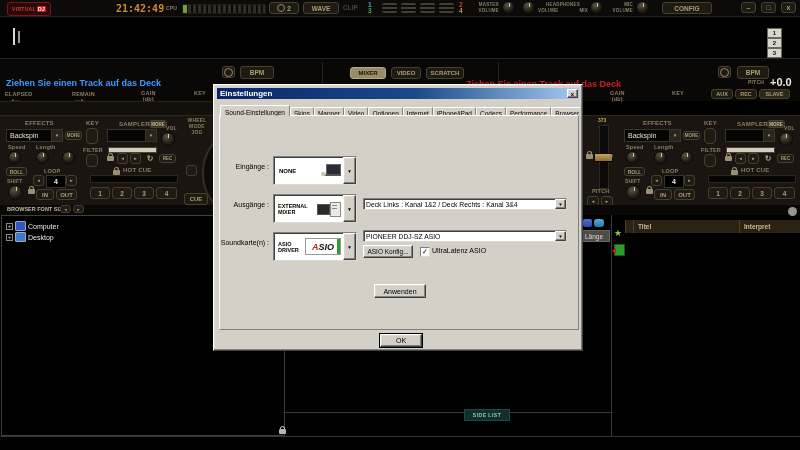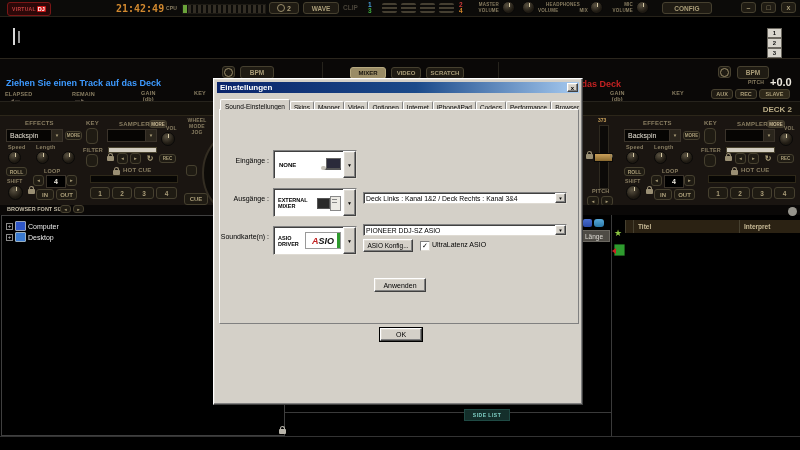--- a/index.html
+++ b/index.html
@@ -163,23 +163,20 @@
     </div>
     <div class="ab pill f" style="left:735px;top:30px;width:22px;height:10px;font-size:5.5px;">
       <span>REC</span>
     </div>
     <div class="ab pill f" style="left:759px;top:30px;width:31px;height:10px;font-size:5.5px;background:#2e2819;">
       <span>SLAVE</span>
     </div>
   </div>
 
   <div class="ab" style="left:0;top:101px;width:213px;height:14px;background:#13100b;border-top:1px solid #26231c;border-bottom:1px solid #26231c;"></div>
-  <div class="ab" style="left:583px;top:101px;width:217px;height:14px;background:#13100b;border-top:1px solid #26231c;border-bottom:1px solid #26231c;">
-    <span class="ab" style="right:8px;top:3px;font-size:8px;font-weight:bold;color:#b8ab85;">DECK 2</span>
-  </div>
 
   <div class="ab panel" style="left:0;top:115px;width:213px;height:90px;">
     <span class="ab lbl" style="left:25px;top:4px;font-size:6px;">EFFECTS</span>
     <div class="ab combo" style="left:6px;top:13px;width:57px;height:13px;font-size:7px;">
       <span style="margin-left:3px;">Backspin</span>
       <span class="arr">▼</span>
     </div>
     <div class="ab pill f" style="left:65px;top:15px;width:17px;height:9px;font-size:4.5px;">
       <span>MORE</span>
     </div>
@@ -404,21 +401,21 @@
       <div class="hdrcell" style="width:62px;">
         <span>Interpret</span>
       </div>
     </div>
     <span class="ab" style="left:2px;top:13px;font-size:9px;color:#8cc63f;">★</span>
     <div class="ab" style="left:2px;top:29px;width:9px;height:10px;background:#2e9b2e;border:1px solid #1a5c1a;border-radius:1px;">
       <span style="position:absolute;left:-3px;top:3px;width:0;height:0;border-top:3px solid transparent;border-bottom:3px solid transparent;border-right:4px solid #c22;"></span>
     </div>
   </div>
 
-  <div class="ab w95r" style="left:213px;top:78px;width:370px;height:327px;z-index:10;">
+  <div class="ab w95r" style="left:213px;top:84px;width:370px;height:267px;z-index:10;">
     <div class="ab f" style="left:3px;top:3px;width:362px;height:11px;background:linear-gradient(90deg,#0a246a 0%,#1b4a8a 55%,#a6caf0 100%);justify-content:flex-start;">
       <span style="color:#fff;font-size:8px;font-weight:bold;margin-left:3px;">Einstellungen</span>
       <div class="ab w95r f" style="right:1px;top:1px;width:11px;height:9px;font-size:6px;font-weight:bold;color:#000;">
         <span>x</span>
       </div>
     </div>
     <div class="ab" style="left:6px;top:16px;width:360px;height:15px;white-space:nowrap;overflow:hidden;">
       <span class="dtab" style="font-weight:normal;padding:3px 4px 2px 4px;position:relative;z-index:2;border-bottom:1px solid #d4d0c8;">Sound-Einstellungen</span><span class="dtab">Skins</span><span class="dtab">Mapper</span><span class="dtab">Video</span><span class="dtab">Optionen</span><span class="dtab">Internet</span><span class="dtab">iPhone/iPad</span><span class="dtab">Codecs</span><span class="dtab">Performance</span><span class="dtab">Browser</span>
     </div>
     <div class="ab" style="left:5px;top:30px;width:360px;height:215px;background:#d4d0c8;border:1px solid;border-color:#fff #808080 #808080 #fff;box-sizing:border-box;"></div>

